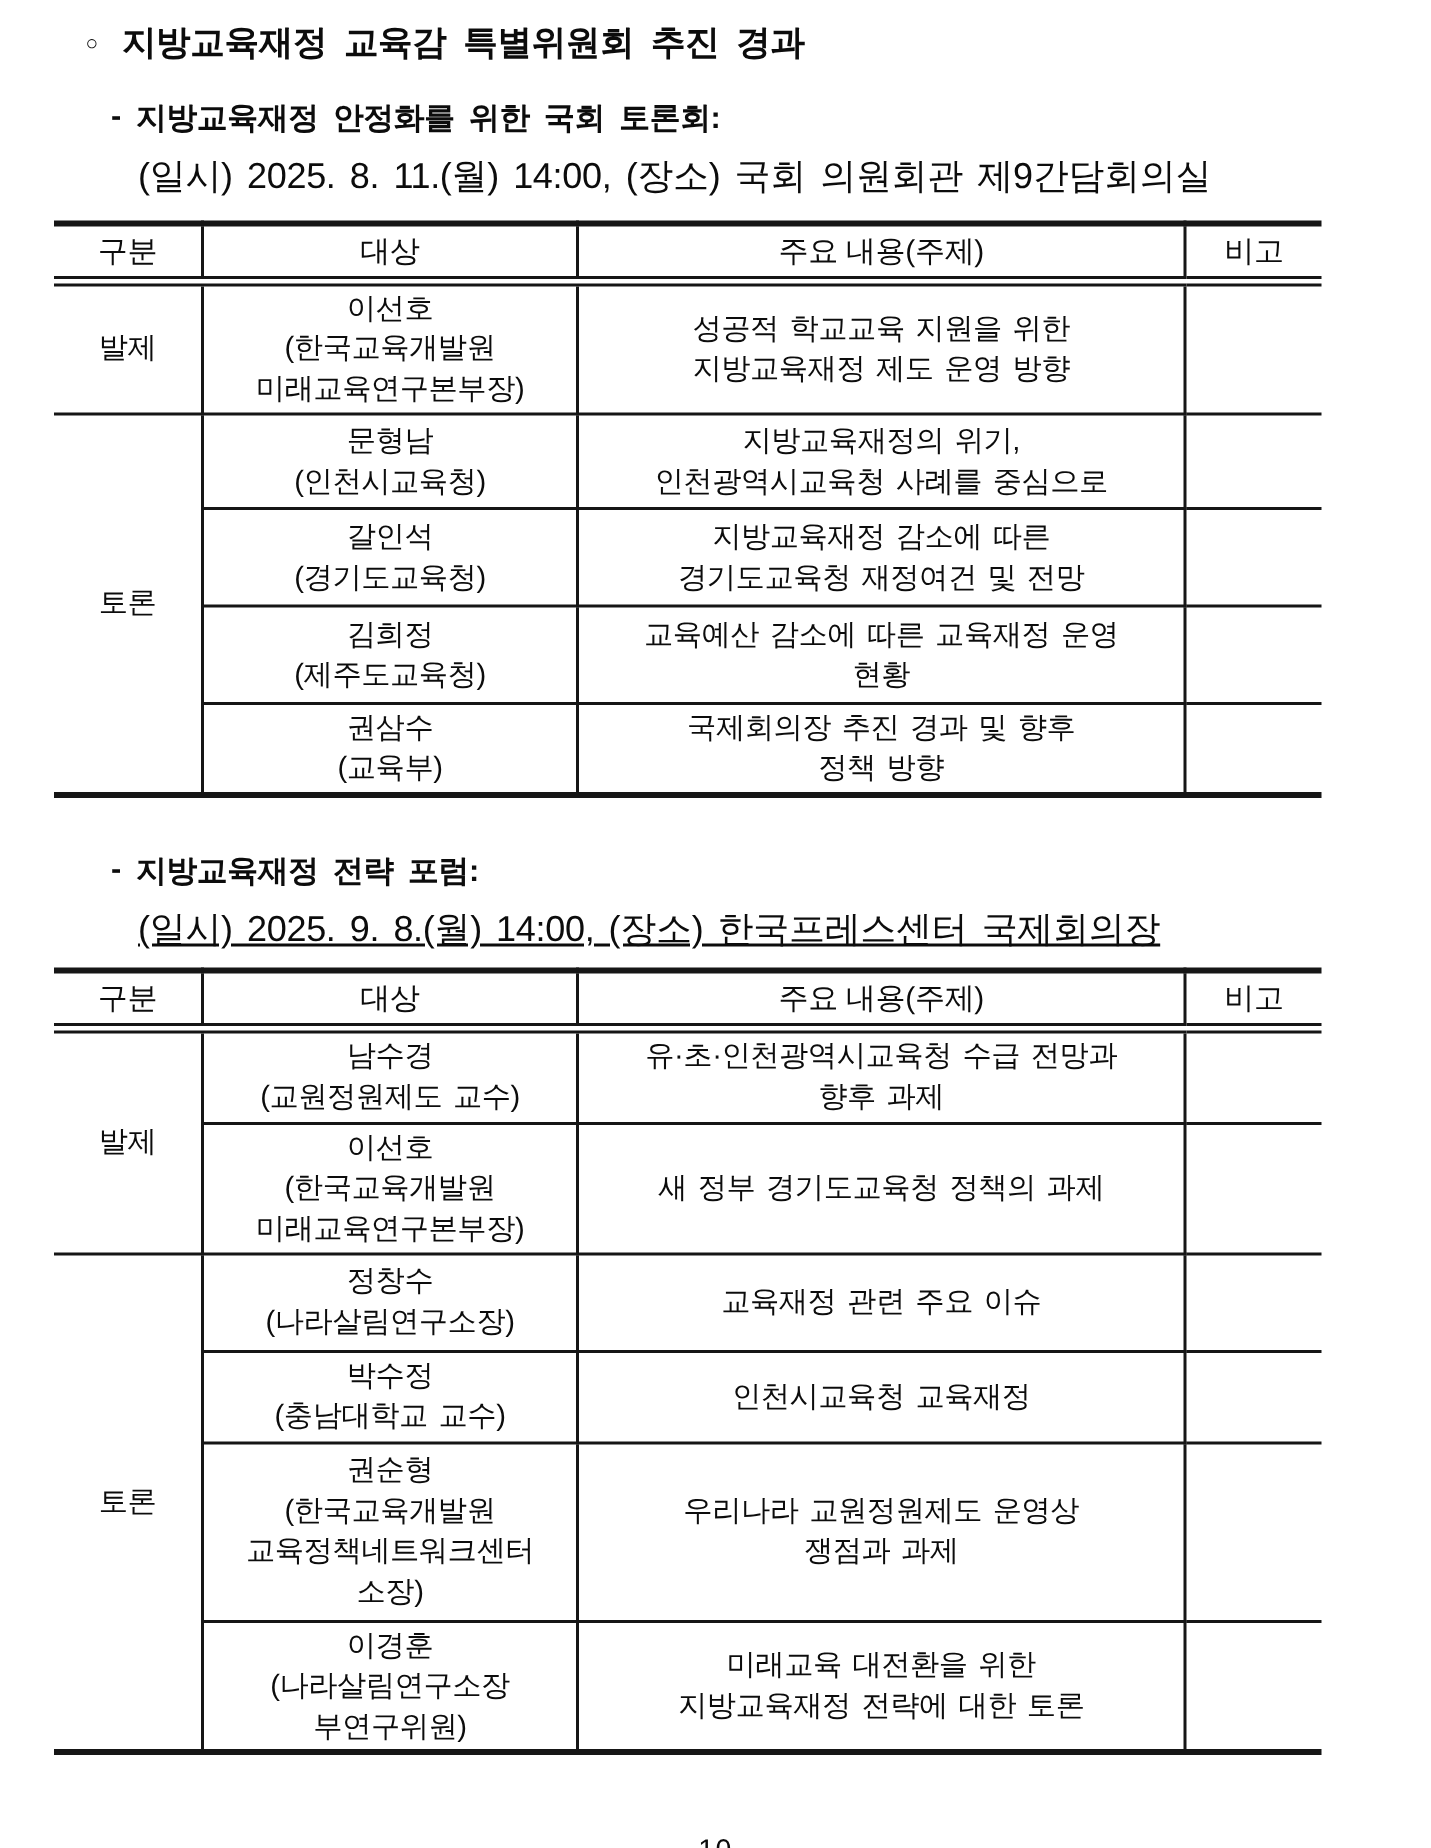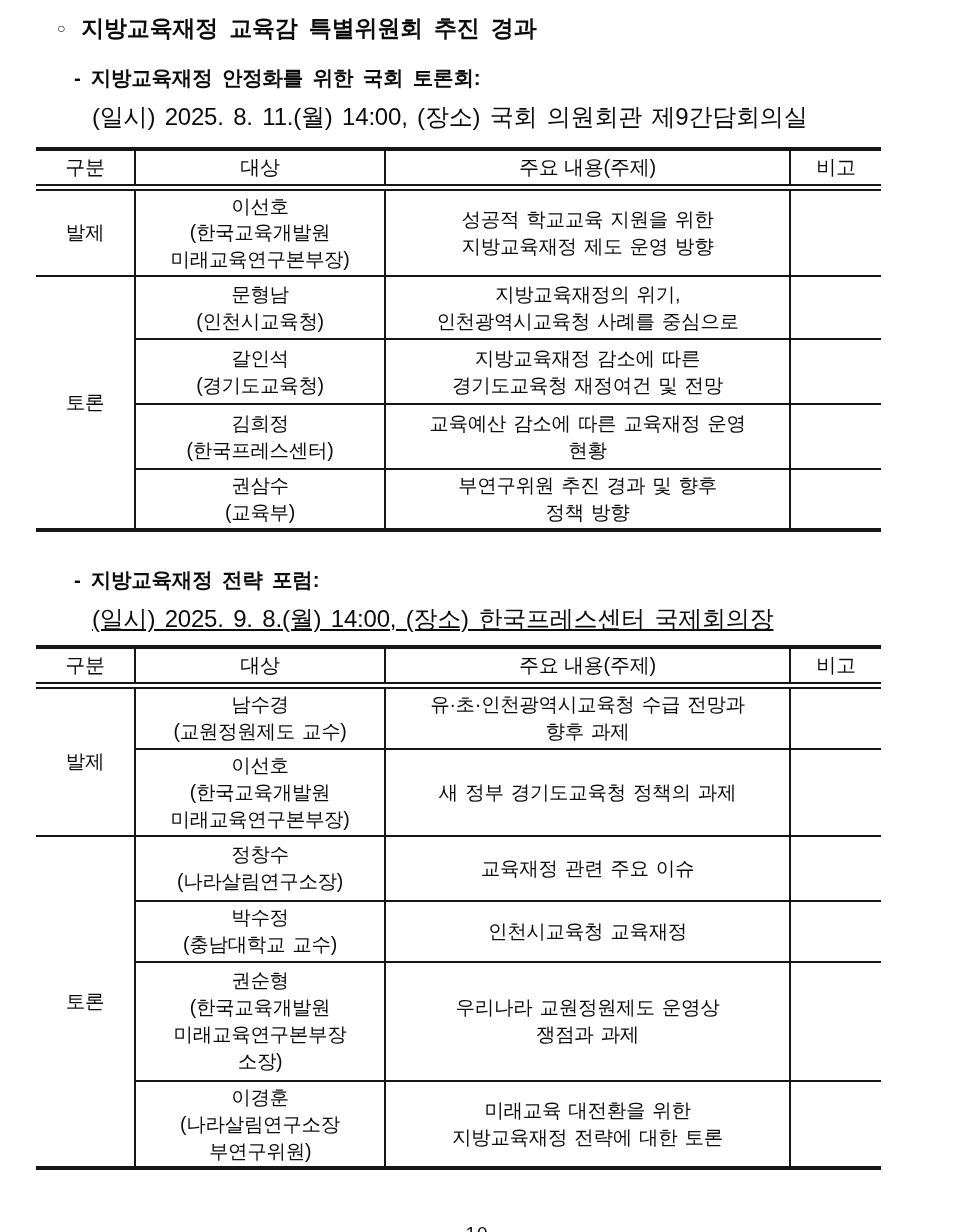--- a/index.html
+++ b/index.html
@@ -123,29 +123,29 @@
     </tr>
     <tr style="height:65px">
       <td class="tcell">갈인석
 (경기도교육청)</td>
       <td class="ccell">지방교육재정 감소에 따른
 경기도교육청 재정여건 및 전망</td>
       <td class="ncell"></td>
     </tr>
     <tr style="height:65px">
       <td class="tcell">김희정
-(한국프레스센터)</td>
+(제주도교육청)</td>
       <td class="ccell">교육예산 감소에 따른 교육재정 운영
 현황</td>
       <td class="ncell"></td>
     </tr>
     <tr style="height:59px">
       <td class="tcell">권삼수
 (교육부)</td>
-      <td class="ccell">부연구위원 추진 경과 및 향후
+      <td class="ccell">국제회의장 추진 경과 및 향후
 정책 방향</td>
       <td class="ncell"></td>
     </tr>
   </tbody>
 </table>
 
 <div class="sub-heading sub2">
   <span>-</span>
   <span>지방교육재정 전략 포럼:</span>
 </div>
@@ -189,21 +189,21 @@
     </tr>
     <tr style="height:61px">
       <td class="tcell">박수정
 (충남대학교 교수)</td>
       <td class="ccell">인천시교육청 교육재정</td>
       <td class="ncell"></td>
     </tr>
     <tr style="height:119px">
       <td class="tcell">권순형
 (한국교육개발원
-미래교육연구본부장
+교육정책네트워크센터
 소장)</td>
       <td class="ccell">우리나라 교원정원제도 운영상
 쟁점과 과제</td>
       <td class="ncell"></td>
     </tr>
     <tr style="height:84px">
       <td class="tcell">이경훈
 (나라살림연구소장
 부연구위원)</td>
       <td class="ccell">미래교육 대전환을 위한

